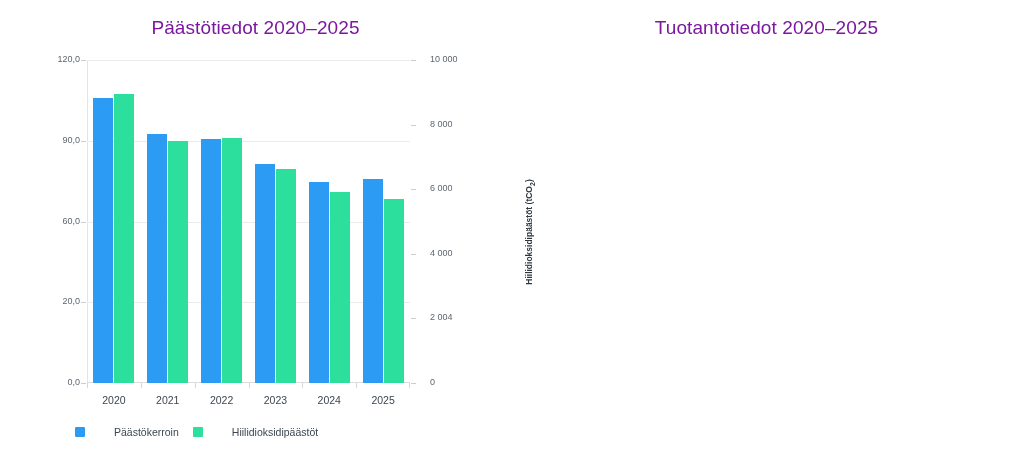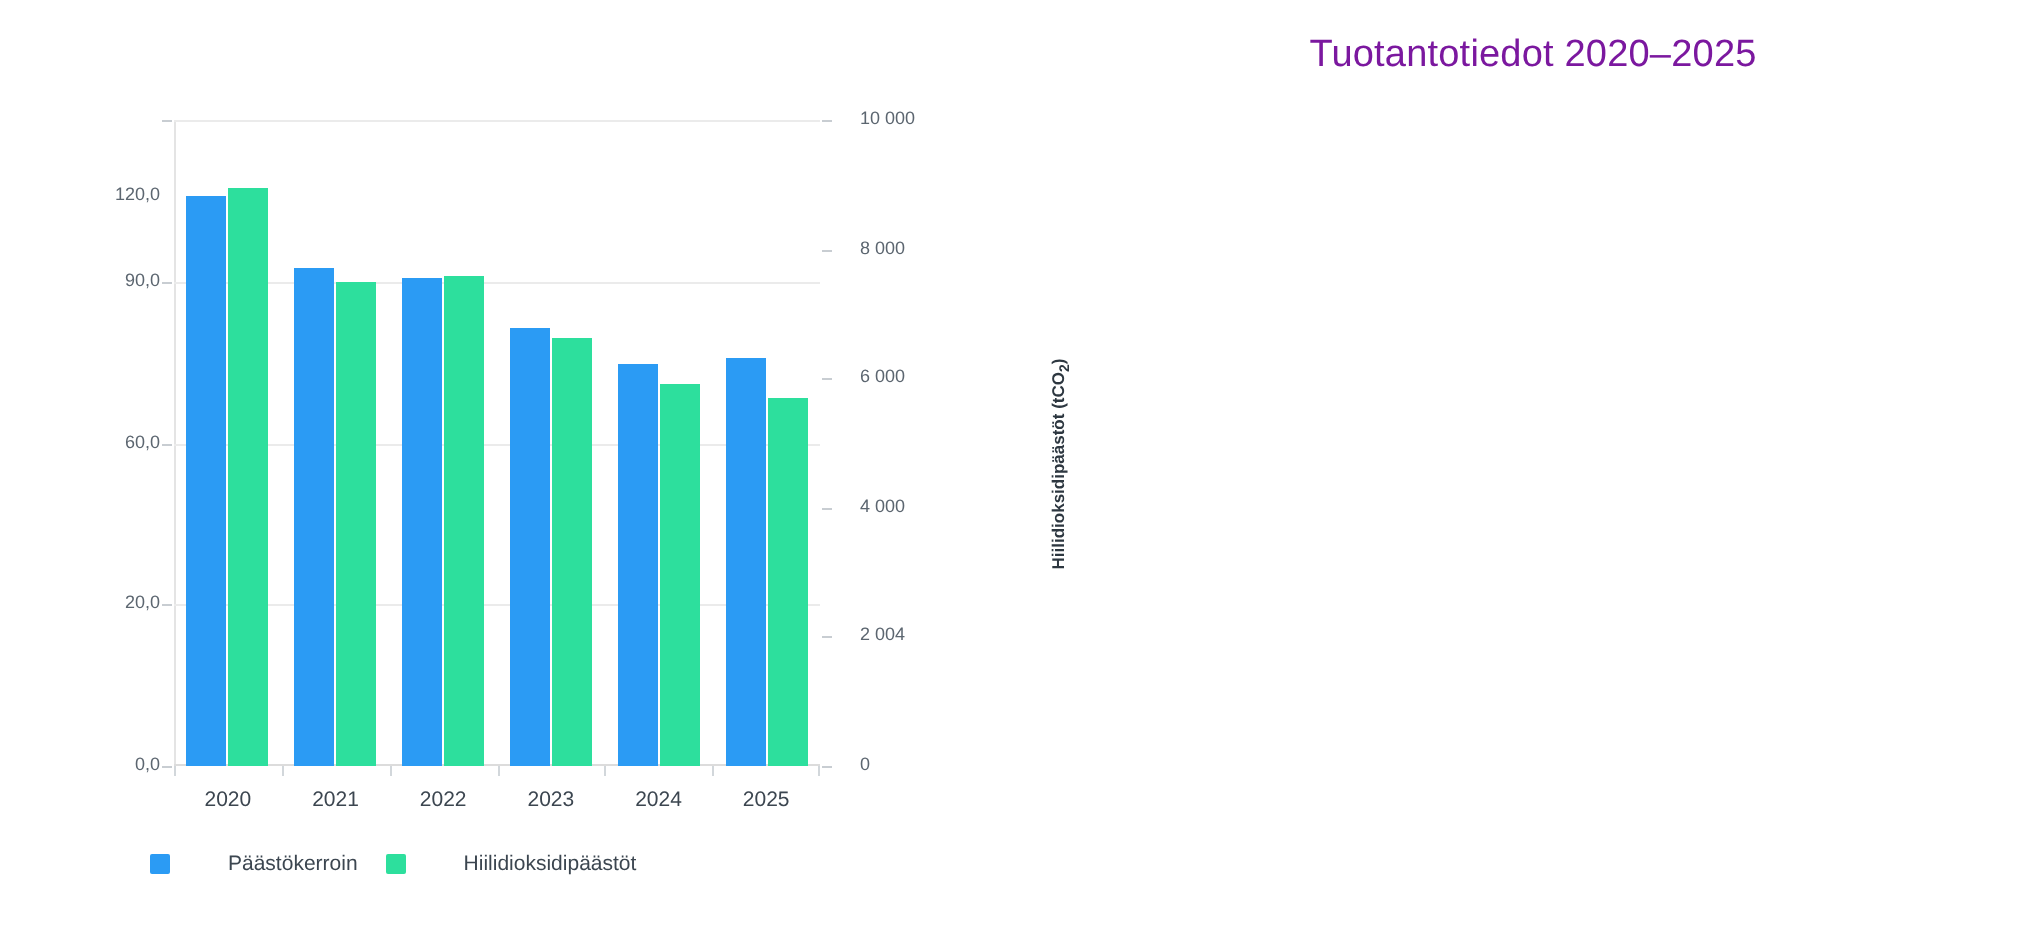--- a/index.html
+++ b/index.html
@@ -135,20 +135,21 @@
   }
   .legend-label { color: #3c4650; line-height: 1; margin-left: 24px; }
 </style>
 </head>
 <body>
 
 <div id="page">
 
   <div class="panel" id="panel-left">
 
+    <div class="chart-title">Päästötiedot 2020–2025</div>
 
     <div class="axis-title" id="ytitle-left">
       <span>Päästökerroin (kgCO</span><sub>2</sub><span>/MWh)</span>
     </div>
 
     <div class="axis-title" id="ytitle-right">
       <span>Hiilidioksidipäästöt (tCO</span><sub>2</sub><span>)</span>
     </div>
 
     <div class="plot" id="plot-left">
@@ -159,21 +160,21 @@
         <div class="gridline" style="top: 242.25px;"></div>
         <div class="ytick ytick-left" style="top: 237.25px;">20,0</div>
         <div class="tickmark tickmark-left" style="top: 242.25px;"></div>
         <div class="gridline" style="top: 161.5px;"></div>
         <div class="ytick ytick-left" style="top: 156.5px;">60,0</div>
         <div class="tickmark tickmark-left" style="top: 161.5px;"></div>
         <div class="gridline" style="top: 80.75px;"></div>
         <div class="ytick ytick-left" style="top: 75.75px;">90,0</div>
         <div class="tickmark tickmark-left" style="top: 80.75px;"></div>
         <div class="gridline" style="top: 0px;"></div>
-        <div class="ytick ytick-left" style="top: -5px; margin-top: 38px;">120,0</div>
+        <div class="ytick ytick-left" style="top: -5px;">120,0</div>
         <div class="tickmark tickmark-left" style="top: 0px;"></div>
         <div class="ytick ytick-right" style="top: 318px;">0</div>
         <div class="tickmark tickmark-right" style="top: 323px;"></div>
         <div class="ytick ytick-right" style="top: 253.4px;">2 004</div>
         <div class="tickmark tickmark-right" style="top: 258.4px;"></div>
         <div class="ytick ytick-right" style="top: 188.8px; text-align: center;">4 000</div>
         <div class="tickmark tickmark-right" style="top: 193.8px;"></div>
         <div class="ytick ytick-right" style="top: 124.2px;">6 000</div>
         <div class="tickmark tickmark-right" style="top: 129.2px;"></div>
         <div class="ytick ytick-right" style="top: 59.6px;">8 000</div>

